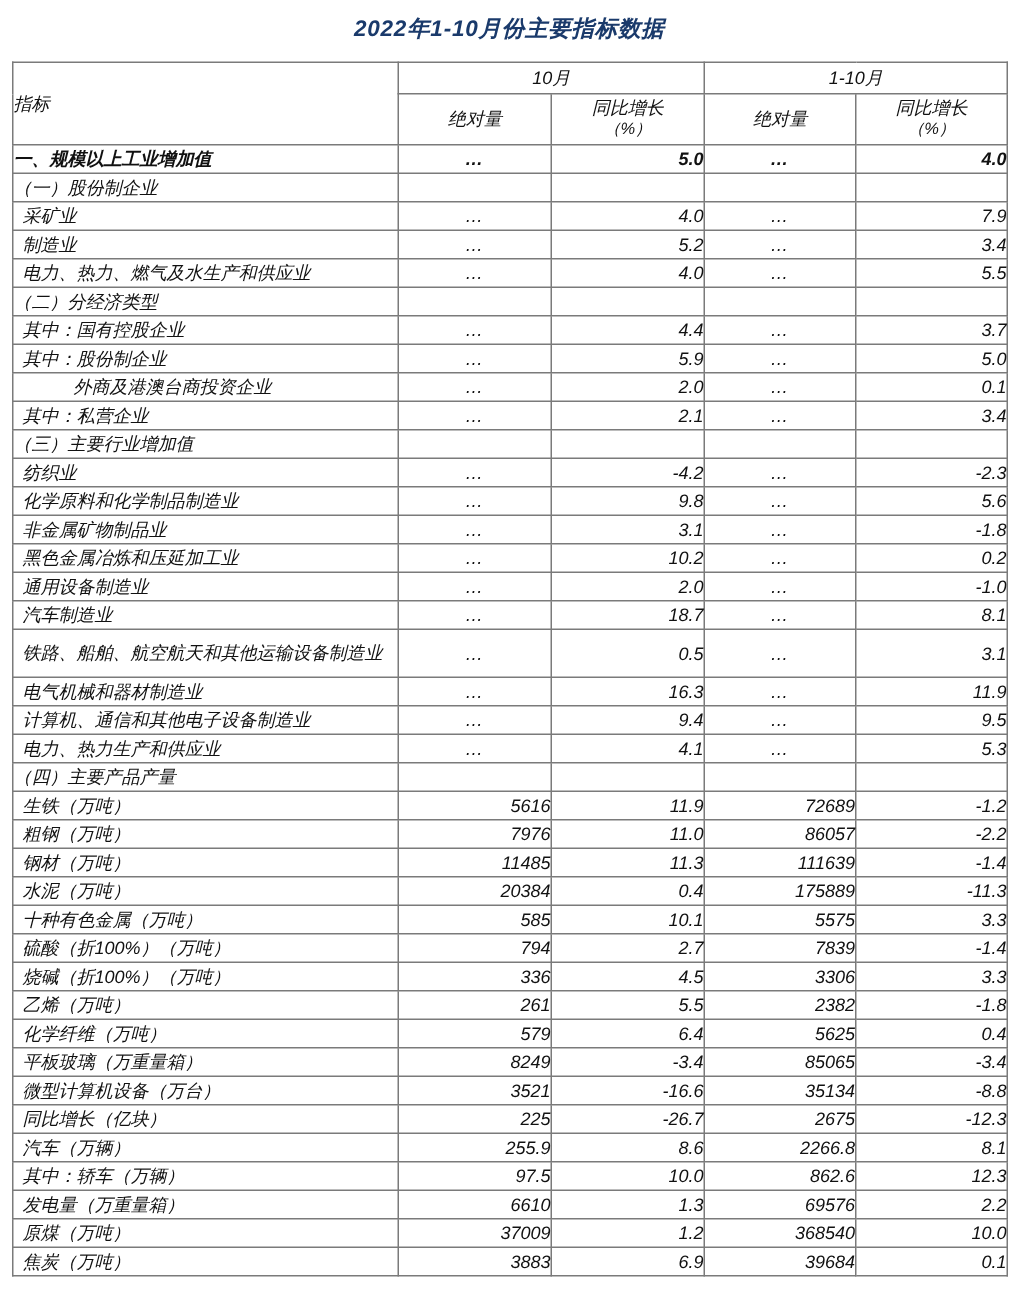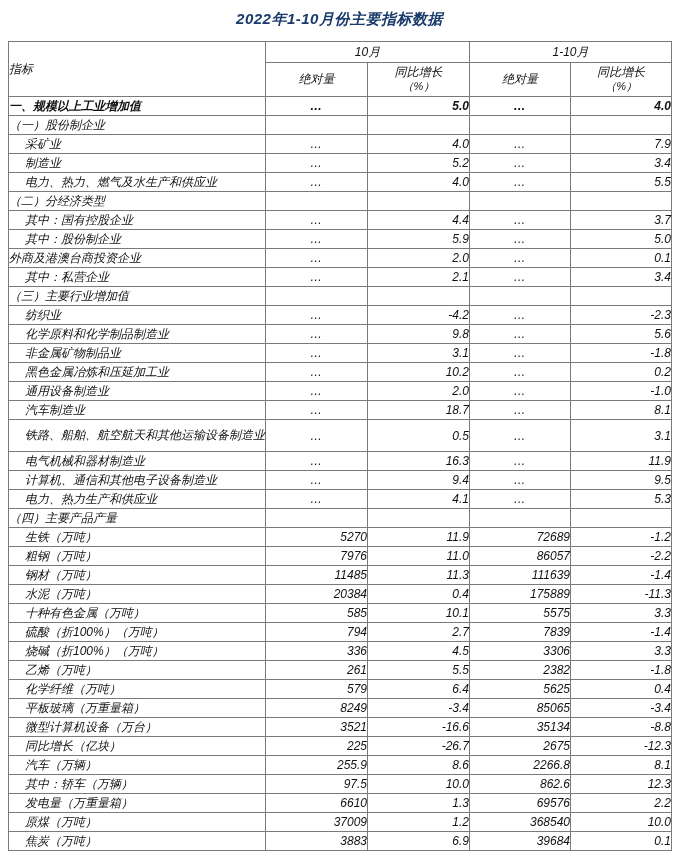--- a/index.html
+++ b/index.html
@@ -80,22 +80,22 @@
     vertical-align: middle;
   }
   td.dots {
     text-align: center;
     font-size: 12px;
     vertical-align: middle;
     letter-spacing: 1px;
   }
   tr.bold td.label { font-weight: bold; }
   tr.bold td.num, tr.bold td.dots { font-weight: bold; }
-  td.label.indent1 { padding-left: 16px; }
-  td.label.indent3 { }
+  td.label.indent1 { padding-left: 6px; }
+  td.label.indent3 { padding-left: 40px; }
   .wrap2 { line-height: 1.2; }
 </style>
 </head>
 <body>
 
 <div class="page">
 
   <div class="doc-title">2022年1-10月份主要指标数据</div>
 
   <table class="data">
@@ -281,21 +281,21 @@
         </tr>
         <tr>
           <td class="label">（四）主要产品产量</td>
           <td class="num"></td>
           <td class="num"></td>
           <td class="num"></td>
           <td class="num"></td>
         </tr>
         <tr>
           <td class="label indent1">生铁（万吨）</td>
-          <td class="num">5270</td>
+          <td class="num">5616</td>
           <td class="num">11.9</td>
           <td class="num">72689</td>
           <td class="num">-1.2</td>
         </tr>
         <tr>
           <td class="label indent1">粗钢（万吨）</td>
           <td class="num">7976</td>
           <td class="num">11.0</td>
           <td class="num">86057</td>
           <td class="num">-2.2</td>

